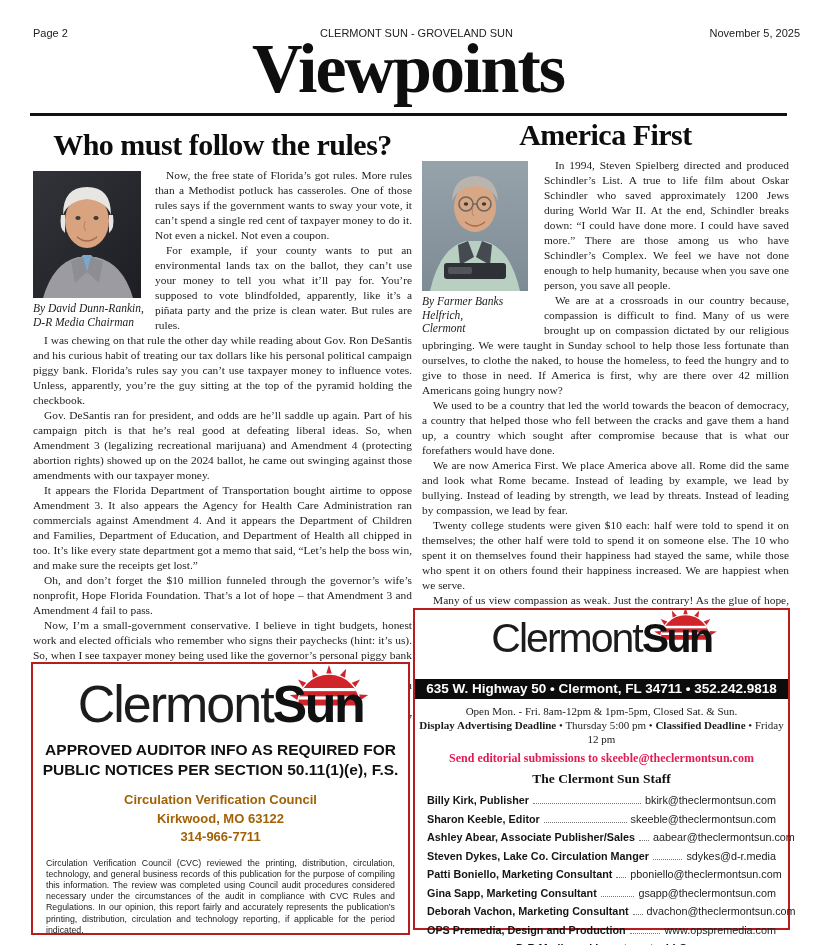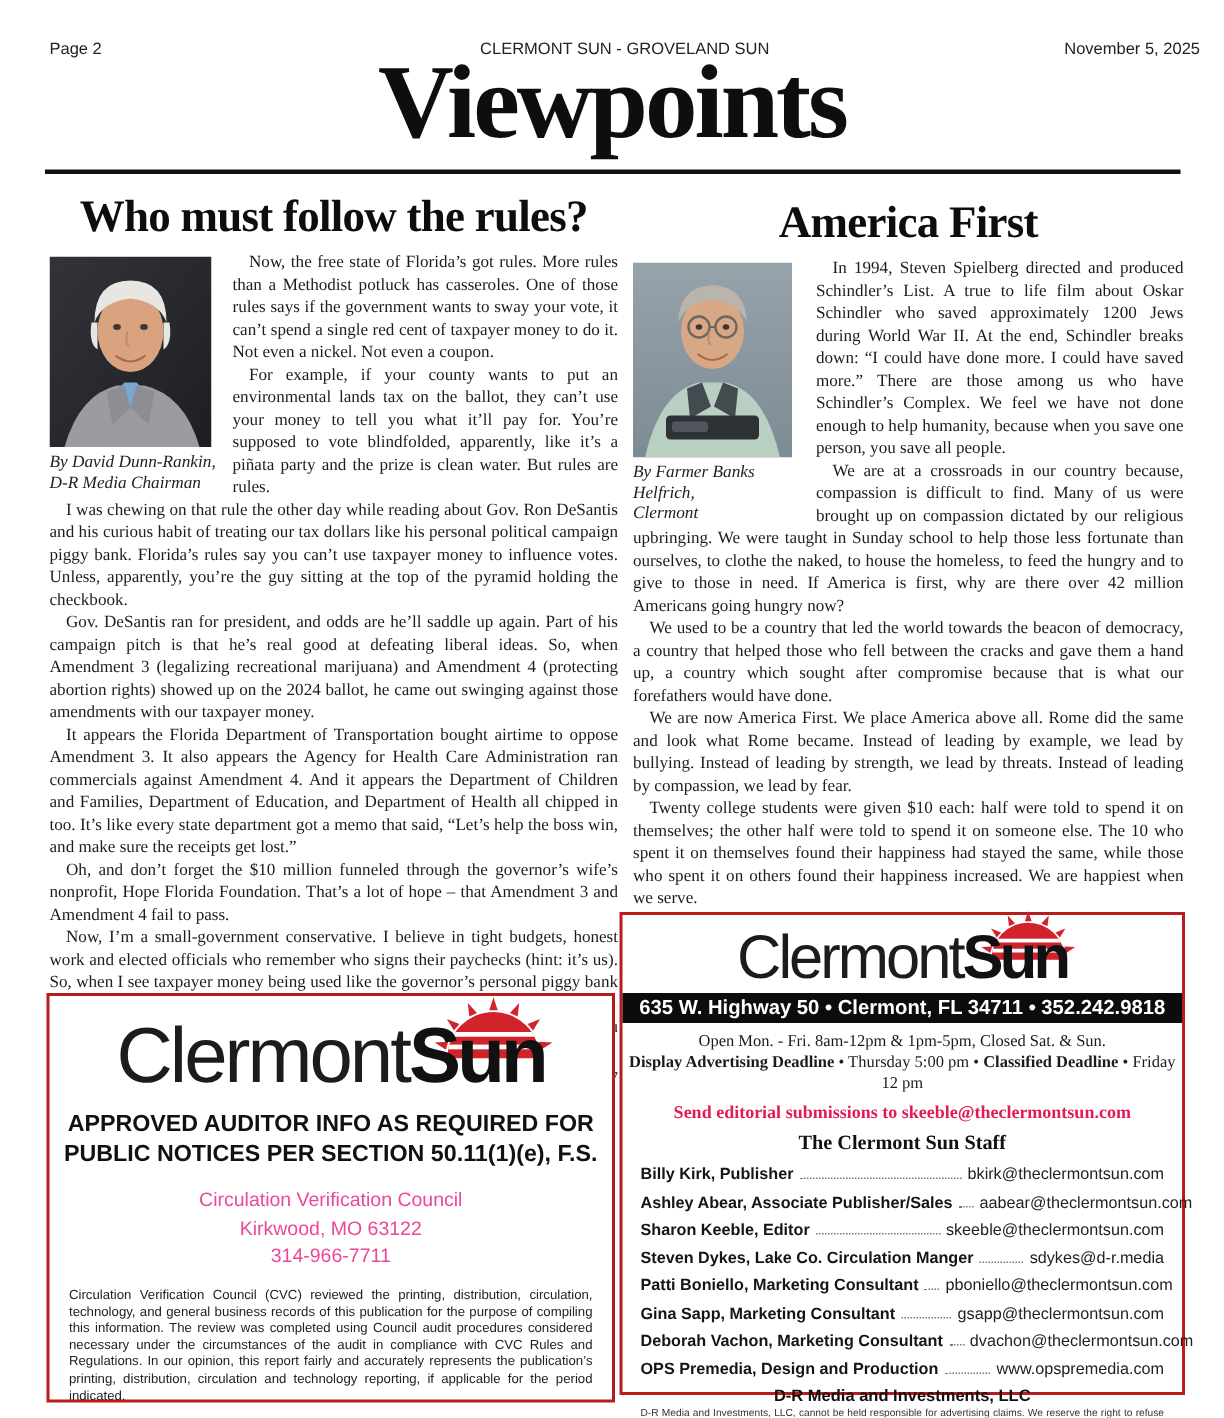--- a/index.html
+++ b/index.html
@@ -12,21 +12,21 @@
        font-size:11px;color:#222;}
   .page-header .center{position:absolute;left:0;right:0;text-align:center;}
   .section-title{position:absolute;top:34px;left:0;width:100%;text-align:center;
        font-family:"Liberation Serif",serif;font-weight:bold;font-size:70px;
        letter-spacing:-2px;line-height:1;color:#0e0e0e;}
   .title-rule{position:absolute;top:113px;left:30px;width:757px;height:3px;background:#111;}
 
   
   .article{position:absolute;text-align:justify;font-size:11.4px;line-height:15px;color:#1c1c1c;}
   #left-article{left:33px;top:128px;width:379px;}
-  #right-article{left:422px;top:132px;width:367px;}
+  #right-article{left:422px;top:118px;width:367px;}
   .headline{font-weight:bold;text-align:center;font-size:30px;line-height:34px;
        letter-spacing:-0.5px;margin:0 0 6px 0;color:#0d0d0d;}
   .photo-wrap{float:left;width:112px;margin:3px 10px 1px 0;}
   .photo-wrap svg{display:block;}
   .byline{font-style:italic;font-size:11.5px;line-height:13.5px;margin-top:4px;
        text-align:left;text-indent:0;color:#222;}
   .article p{margin:0;text-indent:11px;}
   .continuation{text-align:right;font-weight:bold;font-size:12.5px;margin-top:3px;
        letter-spacing:0.3px;color:#111;}
   .continuation .pg{font-weight:normal;font-size:11px;letter-spacing:0;}
@@ -42,28 +42,28 @@
   .logo-sm{font-size:41px;}
   .logo-sm .sun-icon{top:-13px;right:-7px;width:67px;height:36px;}
 
   
   .box{position:absolute;border:2px solid #b91c1c;background:#fff;box-sizing:border-box;}
   #auditor-box{left:31px;top:662px;width:379px;height:273px;text-align:center;}
   #auditor-box .logo-row{margin-top:14px;}
   .auditor-heading{font-family:"Liberation Sans",sans-serif;font-weight:bold;
        font-size:15.5px;line-height:20px;margin-top:10px;color:#111;}
   .auditor-org{font-family:"Liberation Sans",sans-serif;font-size:13px;line-height:18.5px;
-       margin-top:11px;color:#ec4899;}
+       margin-top:11px;color:#a16207;font-weight:bold;}
   .auditor-fine{font-family:"Liberation Sans",sans-serif;font-size:8.8px;line-height:11.2px;
        text-align:justify;margin:11px 13px 0 13px;color:#222;}
 
   #contact-box{left:413px;top:608px;width:377px;height:322px;text-align:center;}
   #contact-box .logo-row{margin-top:8px;}
   .addr-bar{background:#0c0c0c;color:#fff;font-family:"Liberation Sans",sans-serif;
-       font-weight:bold;font-size:13.5px;line-height:17px;padding:1px 0 2px 0;margin-top:3px;}
+       font-weight:bold;font-size:13.5px;line-height:17px;padding:1px 0 2px 0;margin-top:20px;}
   .hours-line{font-size:11px;line-height:14px;margin-top:5px;color:#1b1b1b;}
   .deadline-line{font-size:11px;line-height:14px;color:#1b1b1b;}
   .deadline-line b{font-weight:bold;}
   .submit-line{font-weight:bold;font-size:12px;line-height:15px;margin-top:5px;}
   .staff-heading{font-weight:bold;font-size:13.5px;line-height:16px;margin-top:5px;color:#111;}
   .staff-list{margin:7px 12px 0 12px;}
   .staff-row{display:flex;align-items:baseline;font-family:"Liberation Sans",sans-serif;
        font-size:10.8px;line-height:12px;margin-bottom:6.5px;}
   .staff-row .name{font-weight:bold;white-space:nowrap;color:#151515;}
   .staff-row .leader{flex:1;border-bottom:1.5px dotted #777;margin:0 4px 2px 4px;min-width:10px;}
@@ -245,28 +245,28 @@
   </div>
   <div class="submit-line" id="submit-line" style="color: rgb(227, 27, 84);">Send editorial submissions to  skeeble@theclermontsun.com</div>
   <div class="staff-heading">The Clermont Sun Staff</div>
   <div class="staff-list">
     <div class="staff-row">
       <span class="name">Billy Kirk, Publisher</span>
         <span class="leader"></span>
         <span class="email">bkirk@theclermontsun.com</span>
     </div>
     <div class="staff-row">
+      <span class="name">Sharon Keeble, Editor</span>
+        <span class="leader"></span>
+        <span class="email">skeeble@theclermontsun.com</span>
+    </div>
+    <div class="staff-row">
       <span class="name">Ashley Abear, Associate Publisher/Sales</span>
         <span class="leader"></span>
         <span class="email">aabear@theclermontsun.com</span>
-    </div>
-    <div class="staff-row">
-      <span class="name">Sharon Keeble, Editor</span>
-        <span class="leader"></span>
-        <span class="email">skeeble@theclermontsun.com</span>
     </div>
     <div class="staff-row">
       <span class="name">Steven Dykes, Lake Co. Circulation Manger</span>
         <span class="leader"></span>
         <span class="email">sdykes@d-r.media</span>
     </div>
     <div class="staff-row">
       <span class="name">Patti Boniello, Marketing Consultant</span>
         <span class="leader"></span>
         <span class="email">pboniello@theclermontsun.com</span>

